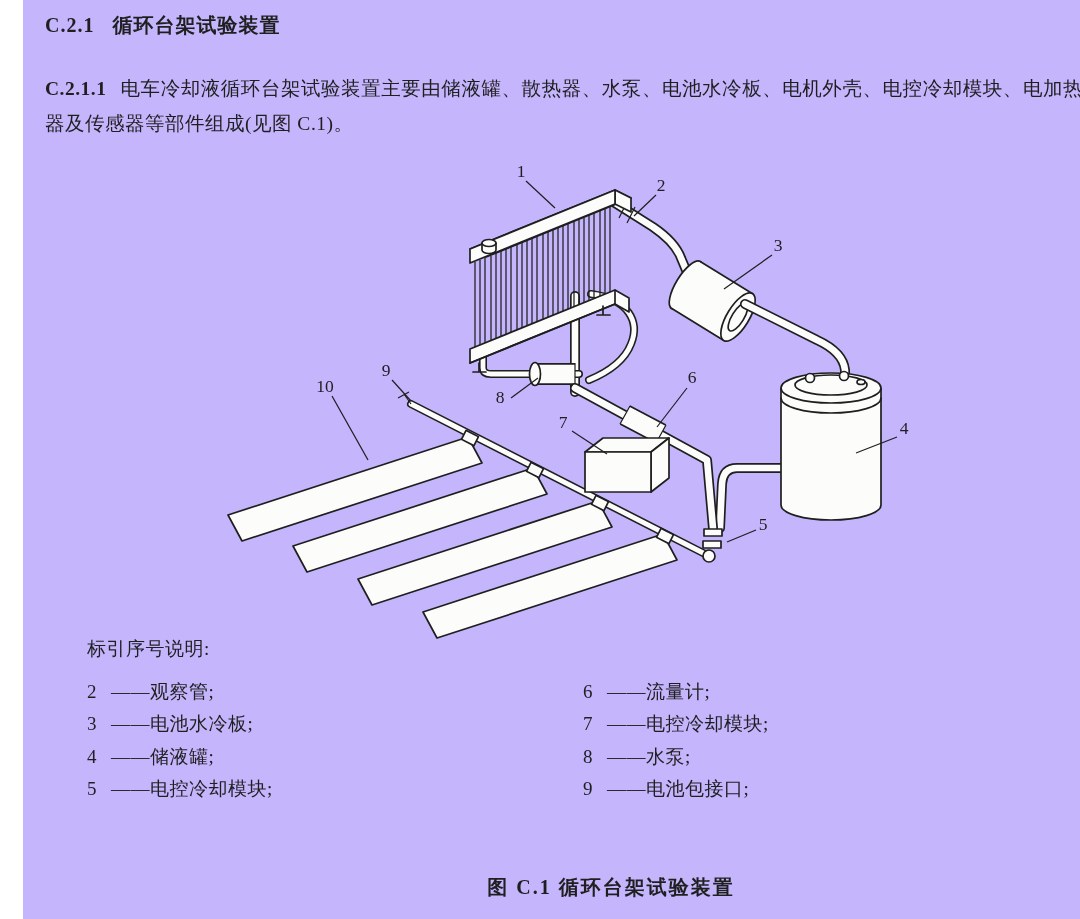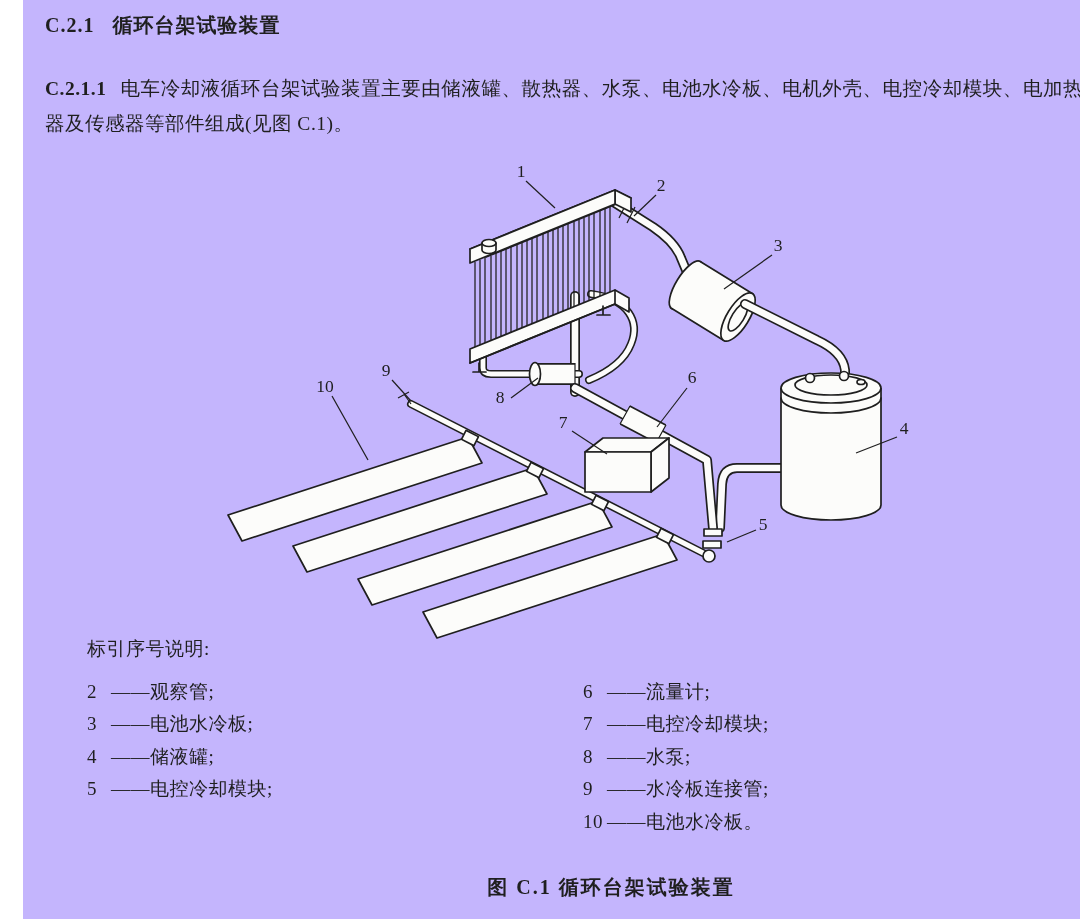--- a/index.html
+++ b/index.html
@@ -232,21 +232,20 @@
       <div class="legend-col-left">
         <div class="legend-row"><span class="ln">2</span><span>——</span><span>观察管;</span></div>
         <div class="legend-row"><span class="ln">3</span><span>——</span><span>电池水冷板;</span></div>
         <div class="legend-row"><span class="ln">4</span><span>——</span><span>储液罐;</span></div>
         <div class="legend-row"><span class="ln">5</span><span>——</span><span>电控冷却模块;</span></div>
       </div>
       <div class="legend-col-right">
         <div class="legend-row"><span class="ln">6</span><span>——</span><span>流量计;</span></div>
         <div class="legend-row"><span class="ln">7</span><span>——</span><span>电控冷却模块;</span></div>
         <div class="legend-row"><span class="ln">8</span><span>——</span><span>水泵;</span></div>
-        <div class="legend-row"><span class="ln">9</span><span>——</span><span>水冷板连接管;</span></div>
-        <div class="legend-row"><span class="ln">10</span><span>——</span><span>电池水冷板。</span></div>
+        <div class="legend-row"><span class="ln">9</span><span>——</span><span>电池包接口;</span></div>
       </div>
     </div>
   </div>
 
   <div class="caption">图 C.1  循环台架试验装置</div>
 
 </div>
 
 </body></html>

